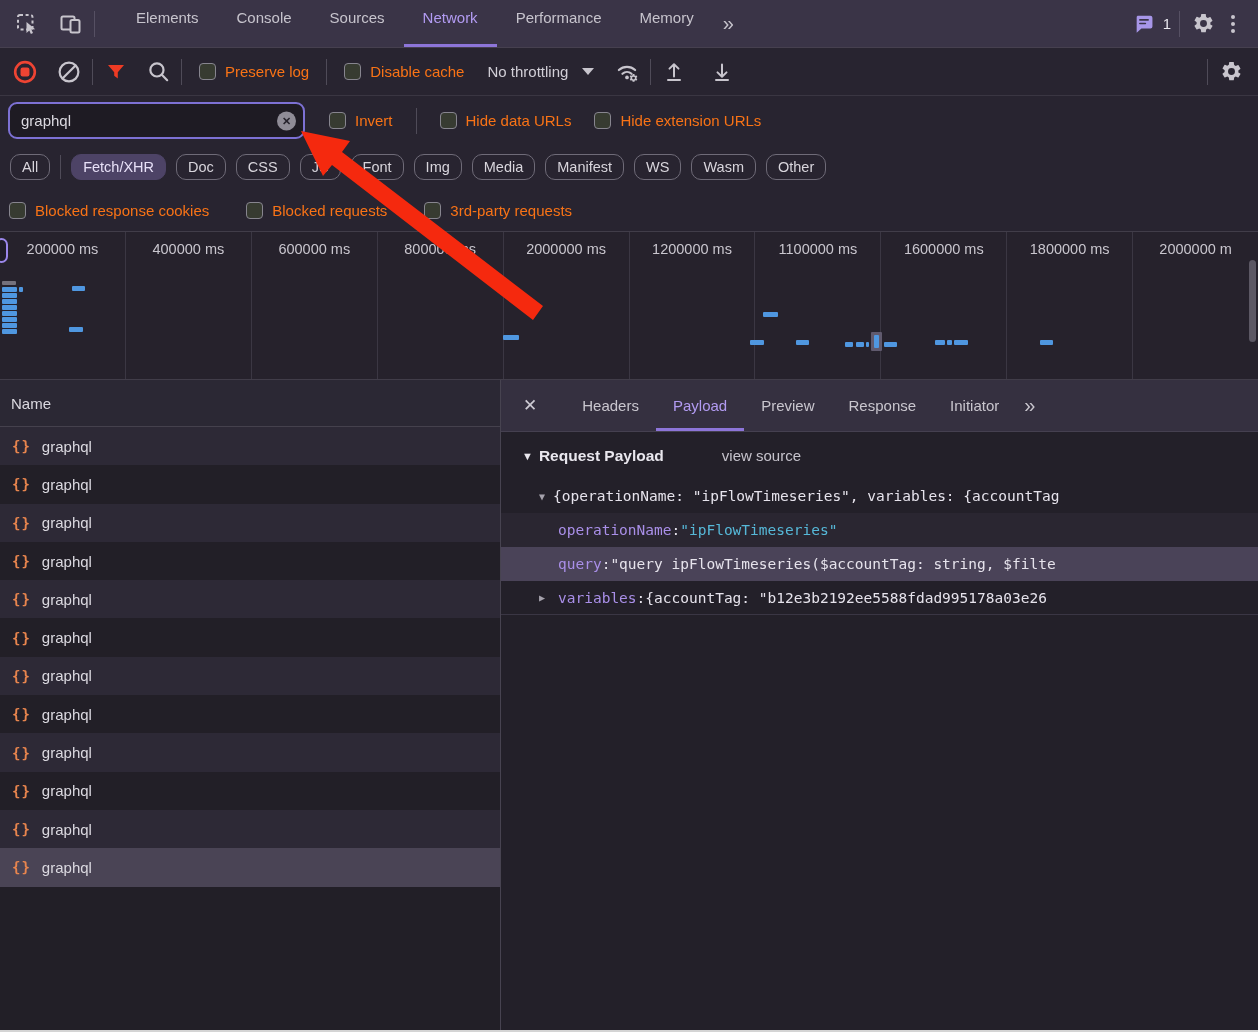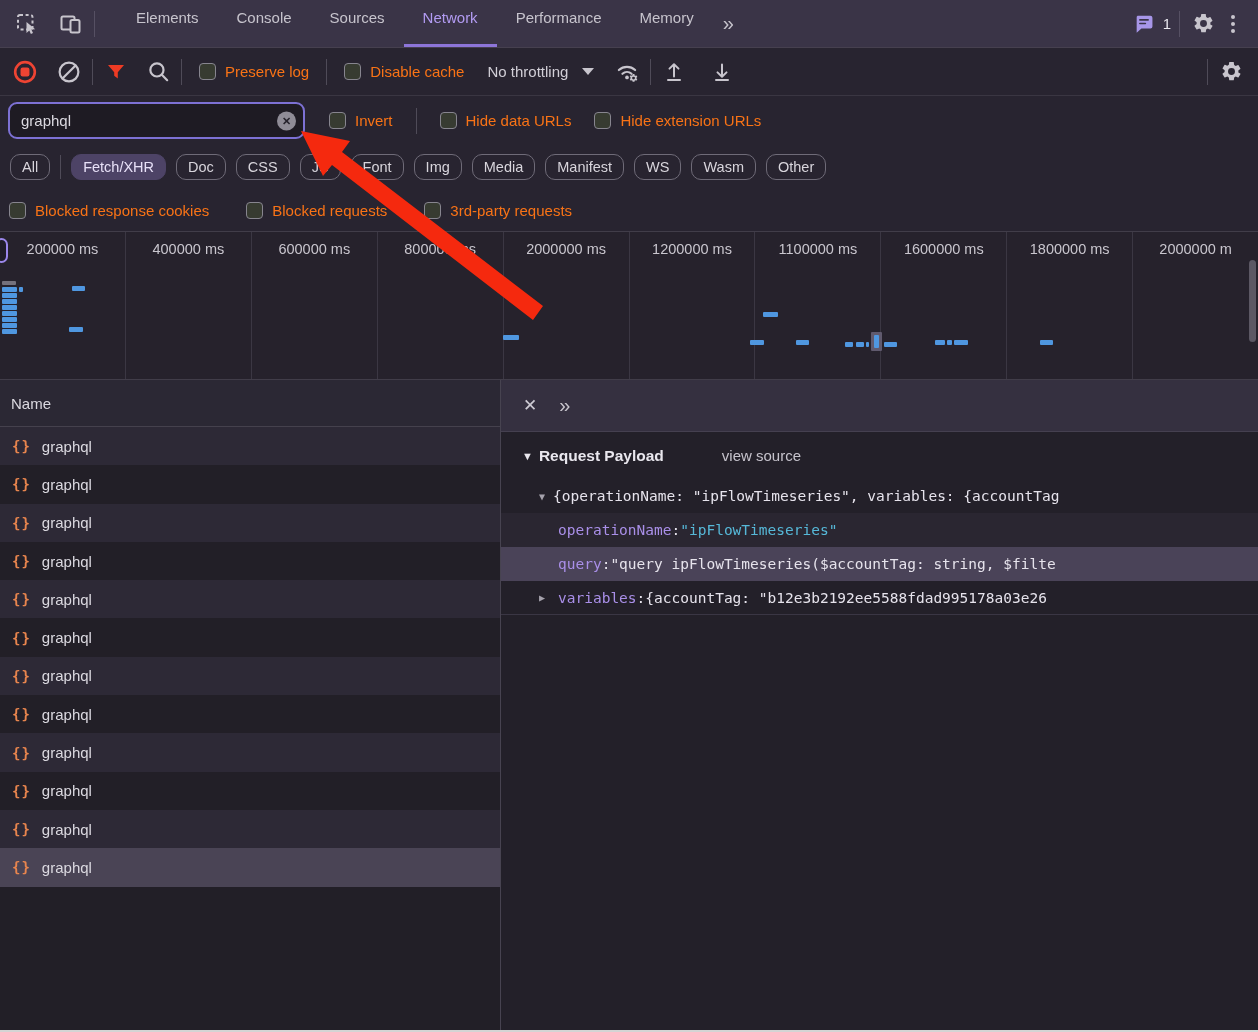--- a/index.html
+++ b/index.html
@@ -402,20 +402,27 @@
           <div class="req-row selected">
             <span class="json-icon">{}</span>
             <span class="req-label">graphql</span>
           </div>
         </div>
     </div>
 
     <div class="right">
       <div class="dtabbar">
         <span class="close-x">✕</span>
+        <nav class="tabs" id="detail-tabs" style="display:flex;align-items:stretch">
+            <div class="dtab">Headers</div>
+            <div class="dtab selected">Payload</div>
+            <div class="dtab">Preview</div>
+            <div class="dtab">Response</div>
+            <div class="dtab">Initiator</div>
+          </nav>
         <span class="dmore">»</span>
       </div>
 
       <div class="payload-head">
         <span class="ph-arrow">▼</span>
         <span class="ph-title">Request Payload</span>
         <span class="ph-viewsource">view source</span>
       </div>
 
       <div class="sum-row mono">

